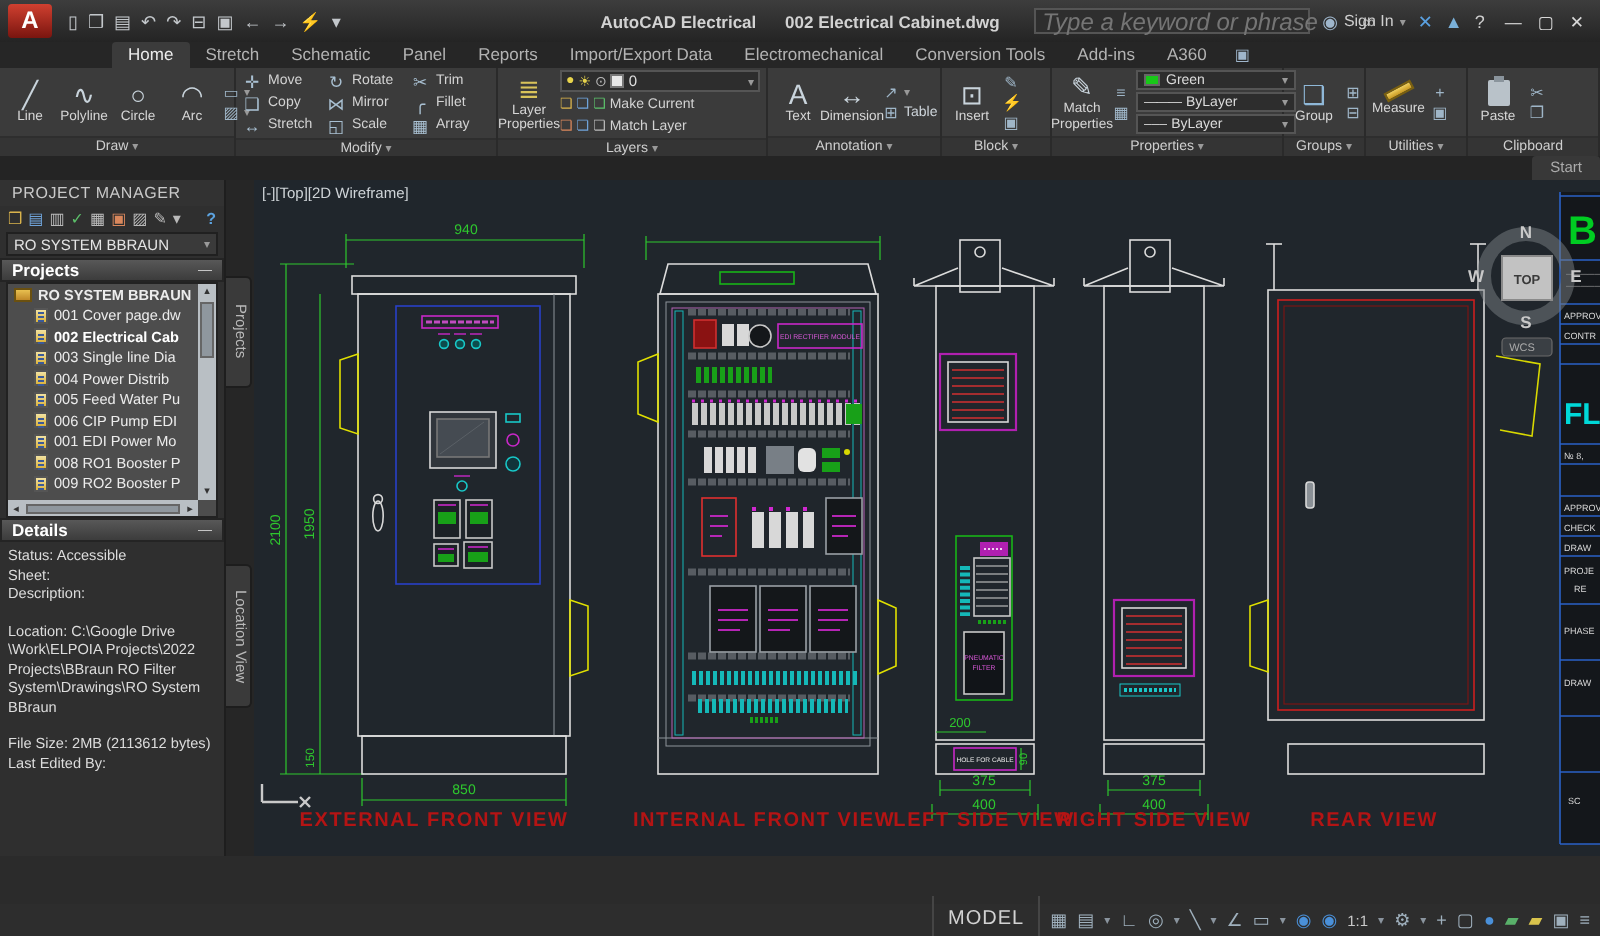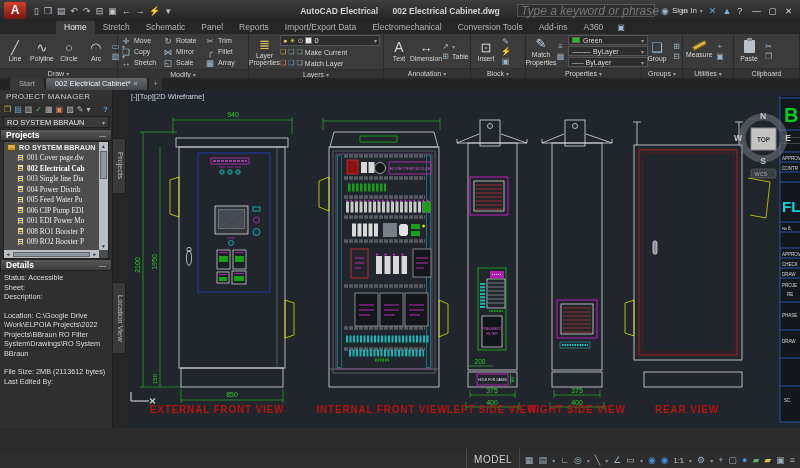--- a/index.html
+++ b/index.html
@@ -61,21 +61,21 @@
     height:10px; padding:0 3px; font-size:7px; color:#dcdcdc; width:80px; }
   .pcombo .sw-green { width:8px; height:6px; background:#18c818; border:1px solid #666; }
   .pcombo .lineglyph { color:#cfcfcf; letter-spacing:-1px; }
   .ruler { display:inline-block; width:15px; height:5px; background:linear-gradient(#f0d060,#c89820);
     transform:rotate(-28deg); border:0.5px solid #7a6010; }
   .pasteic { display:inline-block; width:11px; height:13px; background:#b9c2c9; border-radius:1px; position:relative; }
   .pasteic:before { content:""; position:absolute; top:-2px; left:3px; width:5px; height:3px; background:#8a949c; }
 
   
   .file-tabs { position:absolute; top:78px; left:0; right:0; height:12px; background:#242424;
-    display:flex; align-items:flex-end; padding-left:10px; gap:2px; font-size:7.5px; }
+    display:flex; align-items:flex-end; padding-left:10px; gap:2px; font-size:7.5px;flex-direction:column; }
   .ftab { padding:1px 9px 2px; background:#383838; color:#ababab; border-radius:2px 2px 0 0; }
   .ftab.active { background:linear-gradient(#62676b,#44484c); color:#f0f0f0; display:flex; gap:2px; align-items:center; }
   .ftab.active .x { color:#b9b9b9; font-size:6.5px; }
   .ftab-new { width:13px; text-align:center; background:#333; color:#9a9a9a; border-radius:2px 2px 0 0; padding:1px 0 2px; }
 
   
   .workspace { position:absolute; top:90px; left:0; width:705px; height:338px; }
   .palette { position:absolute; left:0; top:0; width:113px; height:338px; background:#2f2f2f; border-right:1px solid #1e1e1e; }
   .pm-title { height:13px; background:#323232; color:#c9c9c9; font-size:8px; line-height:13px; padding-left:6px; letter-spacing:.3px; }
   .pm-toolbar { height:13px; display:flex; align-items:center; gap:3px; padding:0 4px; font-size:8px; color:#b9b9b9; }
@@ -86,21 +86,21 @@
     display:flex; align-items:center; font-size:7.5px; color:#e4e4e4; padding:0 3px; }
   .pm-combo .caret { margin-left:auto; color:#9a9a9a; font-size:6px; }
   .pm-sec { height:12px; background:linear-gradient(#585858,#3c3c3c); border:1px solid #242424;
     color:#fff; font-weight:bold; font-size:8.5px; line-height:11px; padding:0 5px; display:flex; }
   .pm-sec .right { margin-left:auto; font-weight:normal; color:#cfcfcf; font-size:7px; }
   .pm-tree { position:relative; height:118px; margin:0 3px; background:#4d4d4d; border:1px solid #222; overflow:hidden; }
   .tree-inner { position:absolute; inset:0 9px 8px 0; overflow:hidden; }
   .trow { display:flex; align-items:center; gap:3px; height:10.5px; font-size:7.3px; color:#ececec;
     padding-left:3px; white-space:nowrap; }
   .trow.root { font-weight:bold; }
-  .trow.child { padding-left:13px;font-family:Liberation Serif, serif; }
+  .trow.child { padding-left:13px; }
   .trow.current { font-weight:bold; color:#fff; }
   .ic-folder { width:9px; height:7px; background:linear-gradient(#e8c050,#c08828); border:0.5px solid #6a5010; flex:none; }
   .ic-dwg { width:7px; height:8px; background:linear-gradient(#f2e2a2,#dcb33c); border:0.5px solid #555; flex:none; position:relative; }
   .ic-dwg:before { content:""; position:absolute; left:1px; top:1.5px; right:1px; height:1px; background:#3a5a9a; box-shadow:0 2px 0 #3a5a9a, 0 4px 0 #3a5a9a; }
   .vscroll { position:absolute; top:0; right:0; bottom:8px; width:9px; background:#b9bfc4; }
   .vscroll .arr { height:8px; font-size:5.5px; color:#333; text-align:center; line-height:8px; }
   .vscroll .thumb { position:absolute; top:9px; left:1px; right:1px; height:28px; background:#8f979e; border:0.5px solid #666; }
   .vscroll .arr.bottom { position:absolute; bottom:0; left:0; right:0; }
   .hscroll { position:absolute; left:0; right:9px; bottom:0; height:8px; background:#b9bfc4; display:flex; align-items:center; }
   .hscroll .arr { width:8px; font-size:5.5px; color:#333; text-align:center; }

